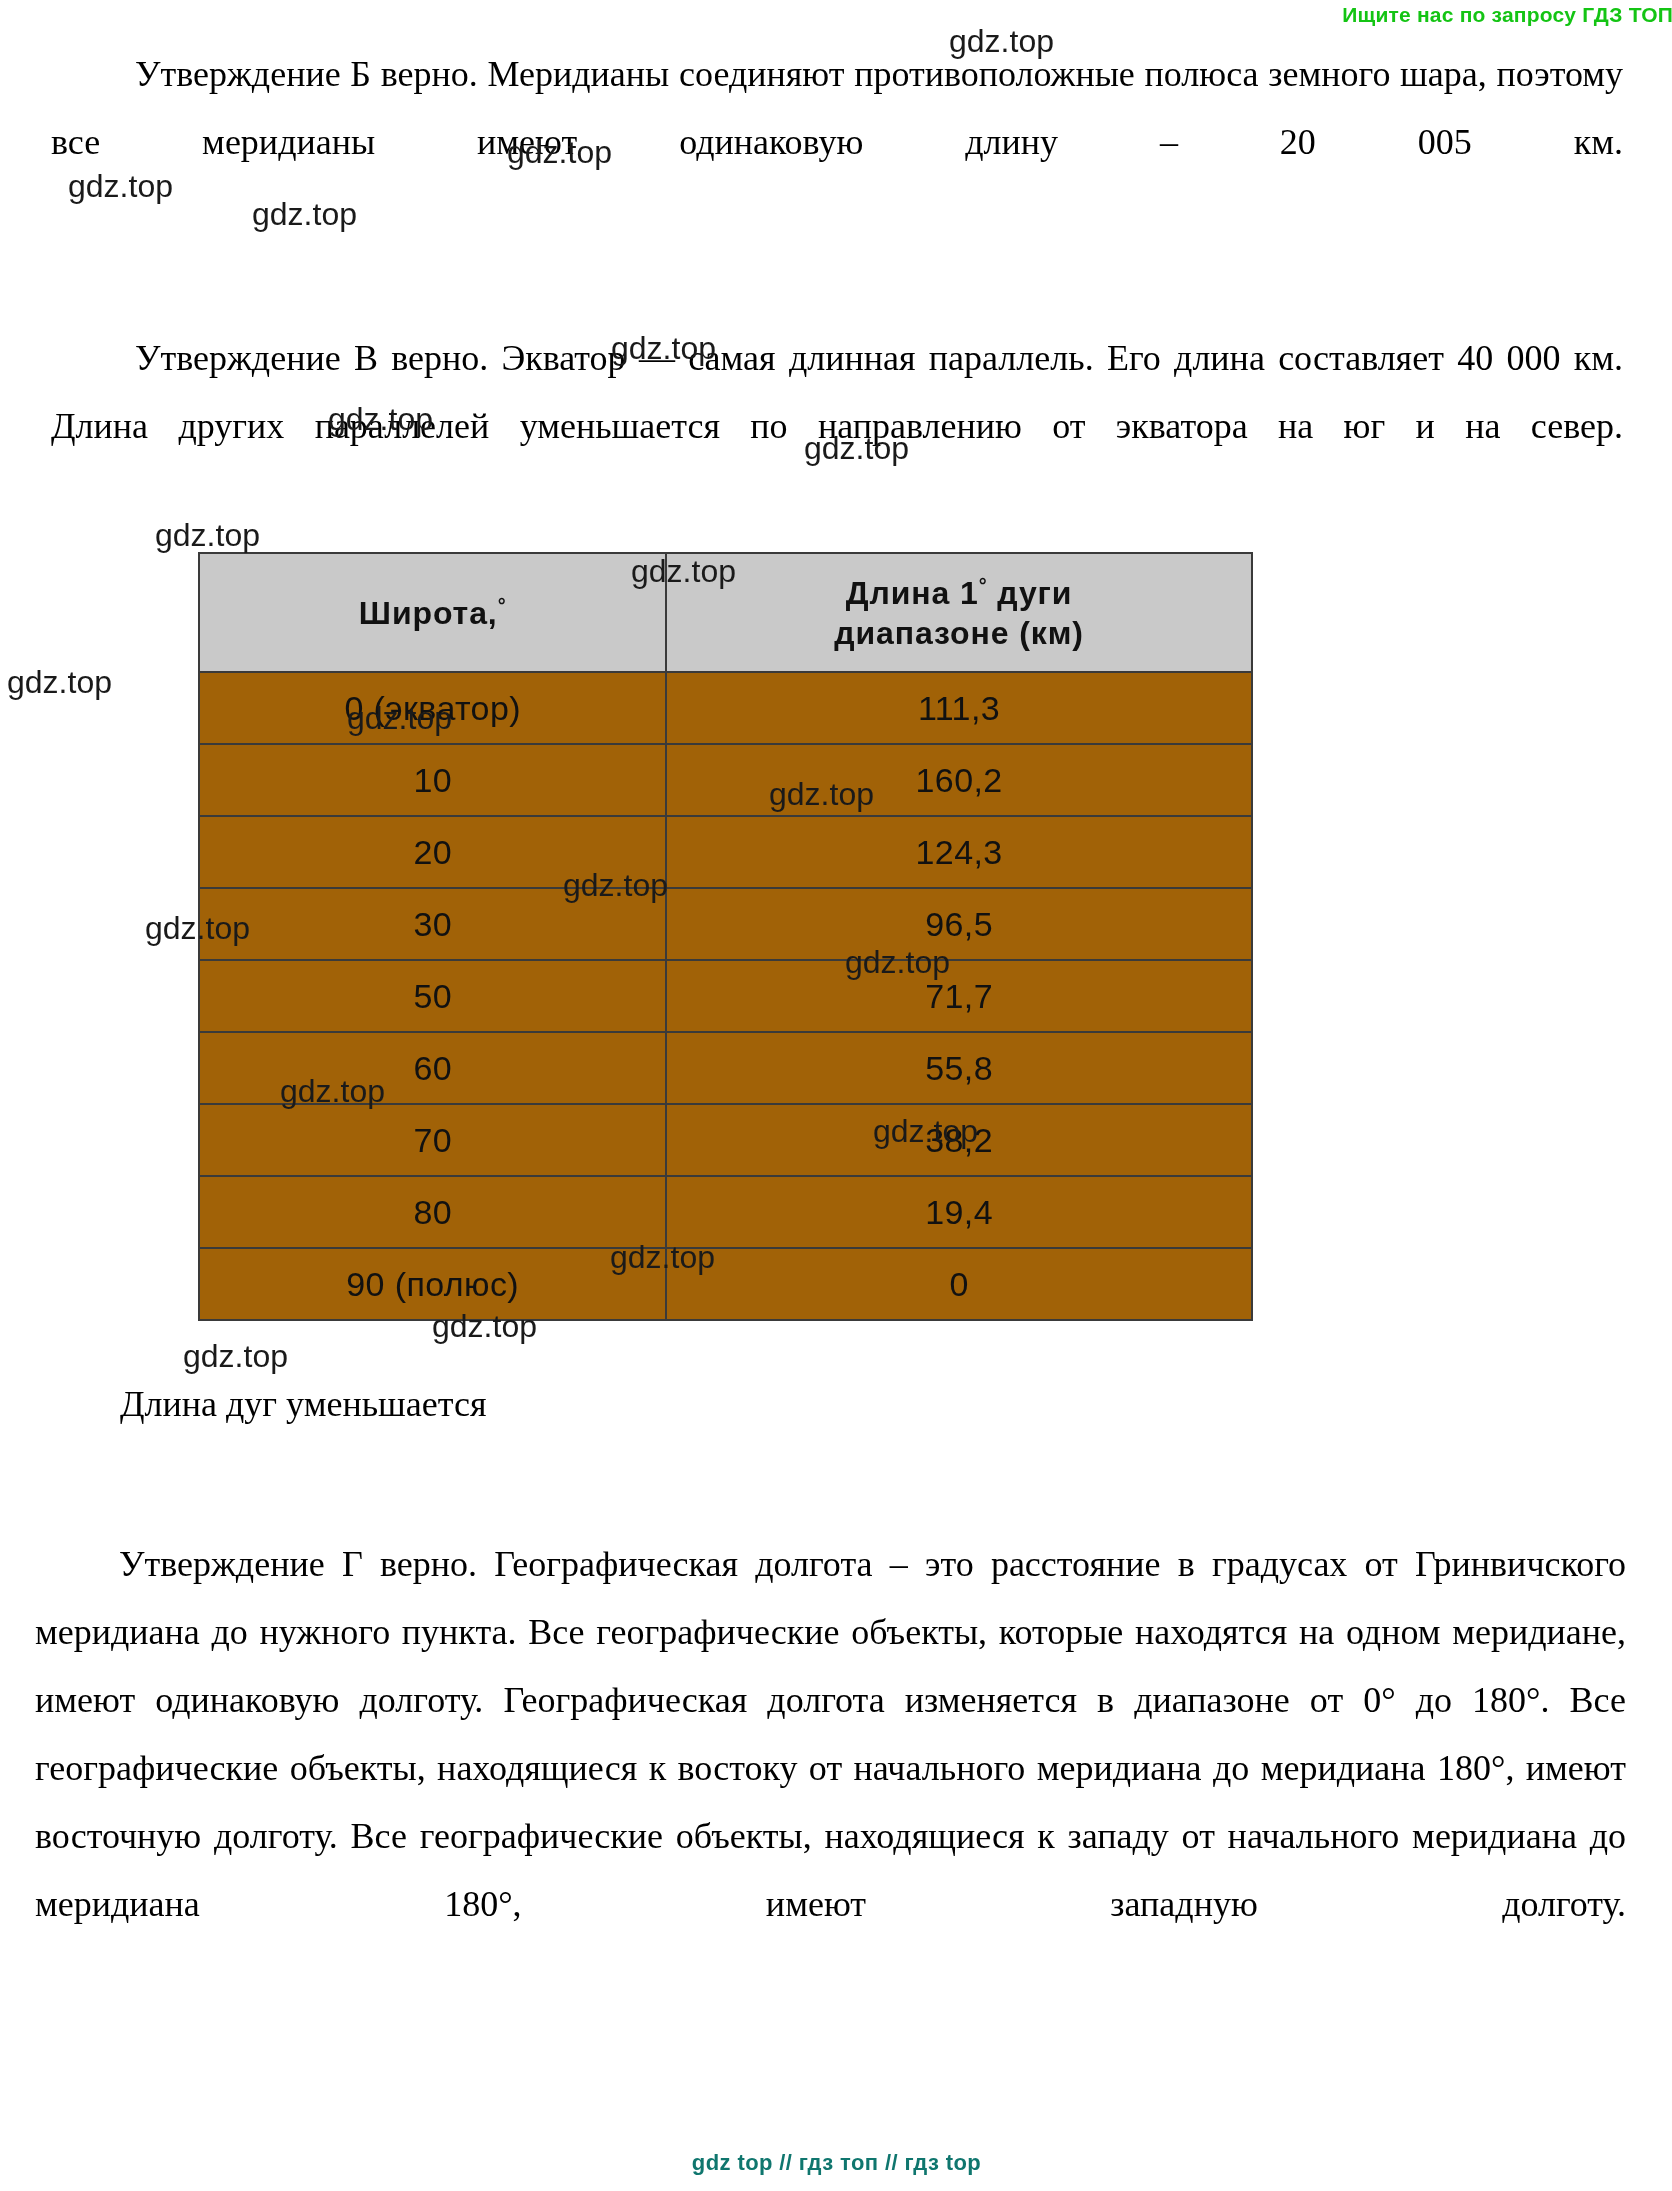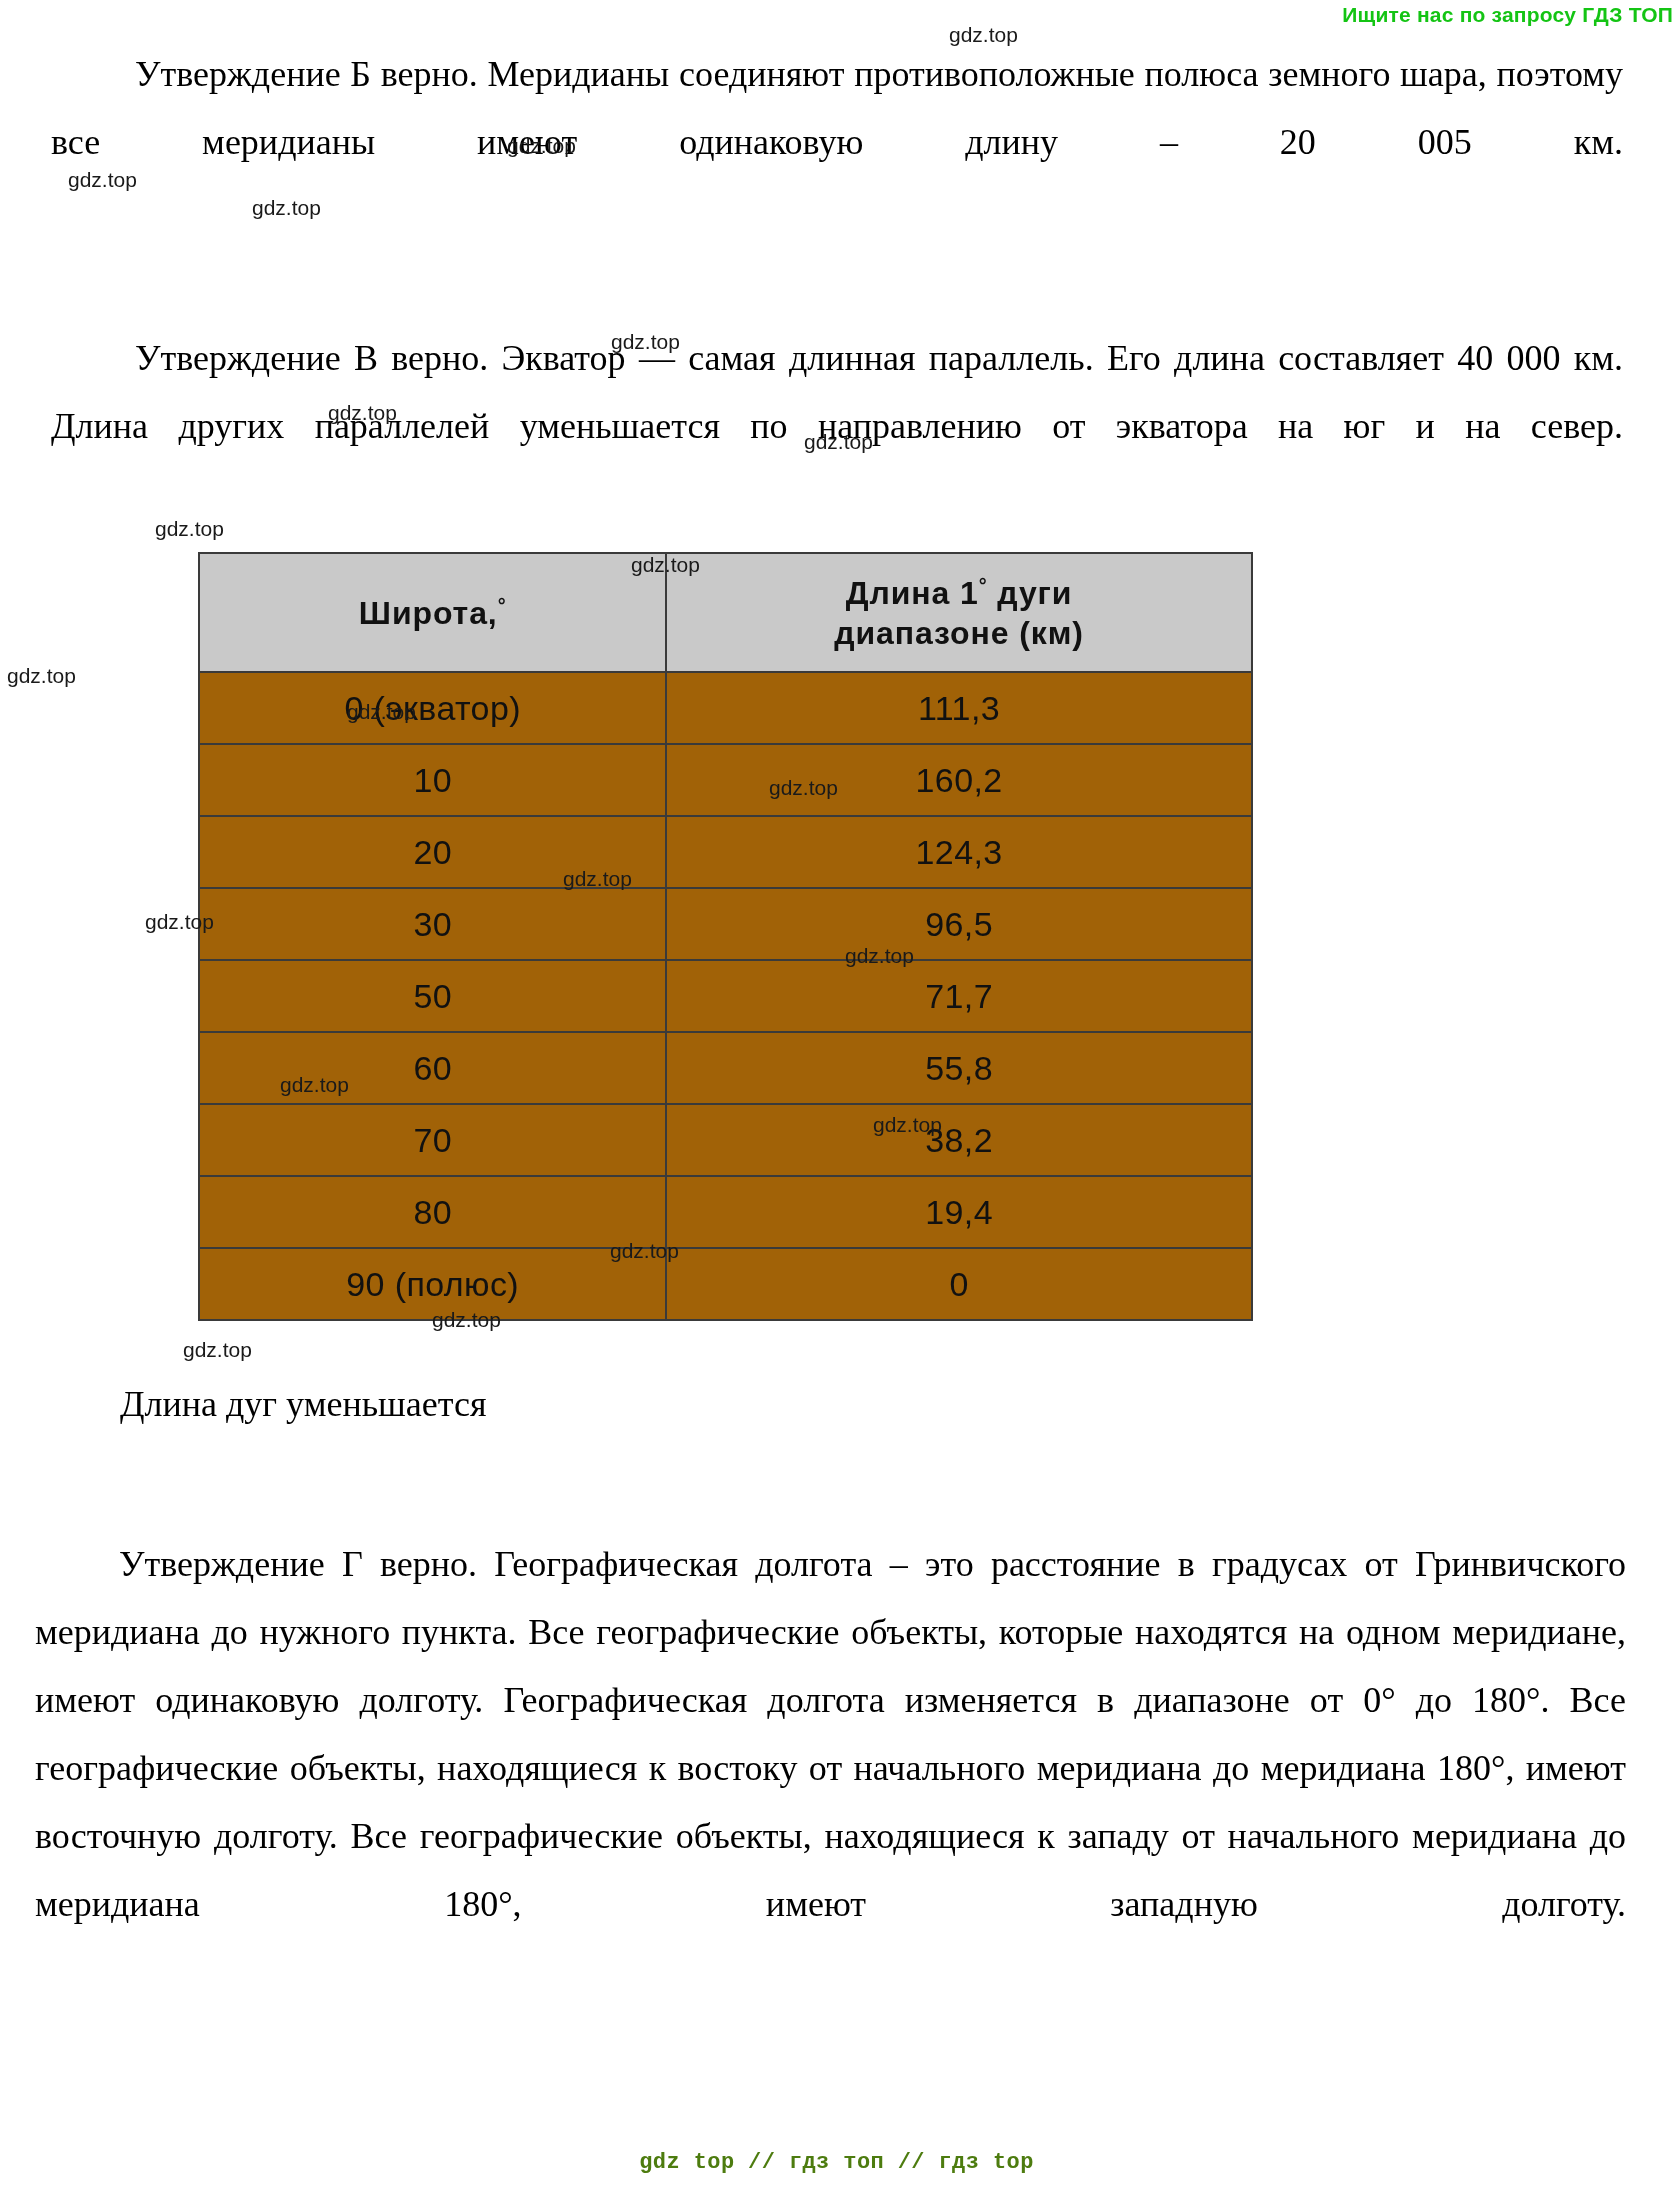--- a/index.html
+++ b/index.html
@@ -129,33 +129,33 @@
 
   
   .footer {
     position: absolute;
     left: 0;
     top: 2150px;
     width: 1673px;
     text-align: center;
   }
   .footer-text {
-    font-family: Liberation Mono, monospace;
+    font-family: Liberation Sans, sans-serif;
     font-size: 22px;
     font-weight: 700;
-    color: #4d7c0f;
+    color: #0f766e;
     letter-spacing: 0.4px;
     text-align: right;
   }
 
   
   .wm {
     position: absolute;
     font-family: "Liberation Sans", "DejaVu Sans", sans-serif;
-    font-size: 21px;
+    font-size: 32px;
     font-weight: 400;
     color: #1a1a1a;
     white-space: nowrap;
     pointer-events: none;
   }
 </style>
 </head>
 <body>
 
 <div class="promo-bar">

